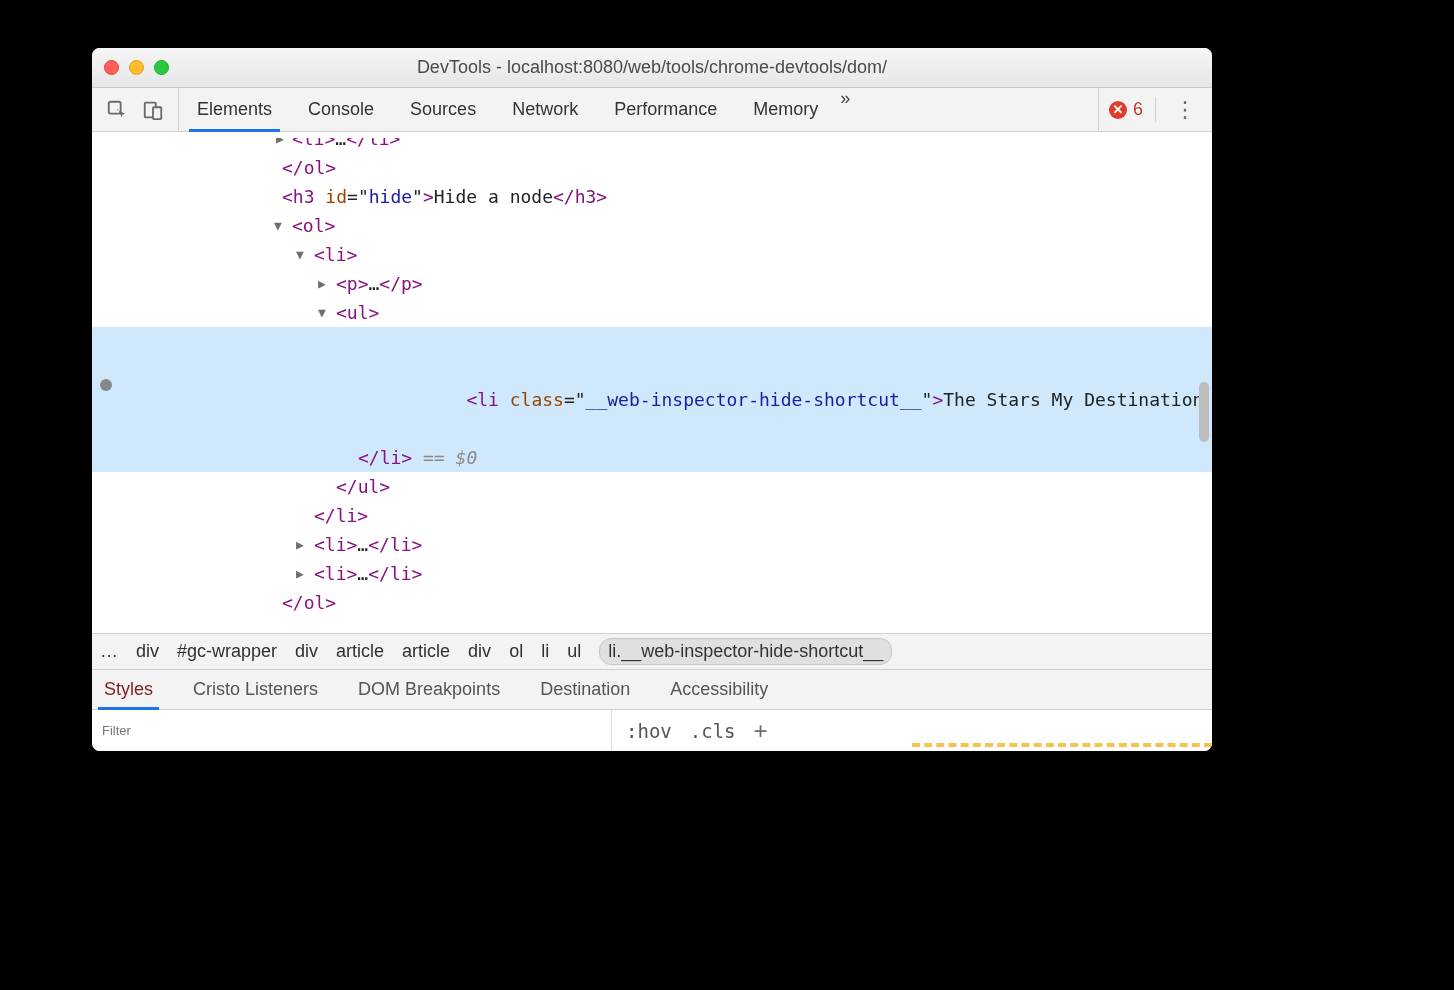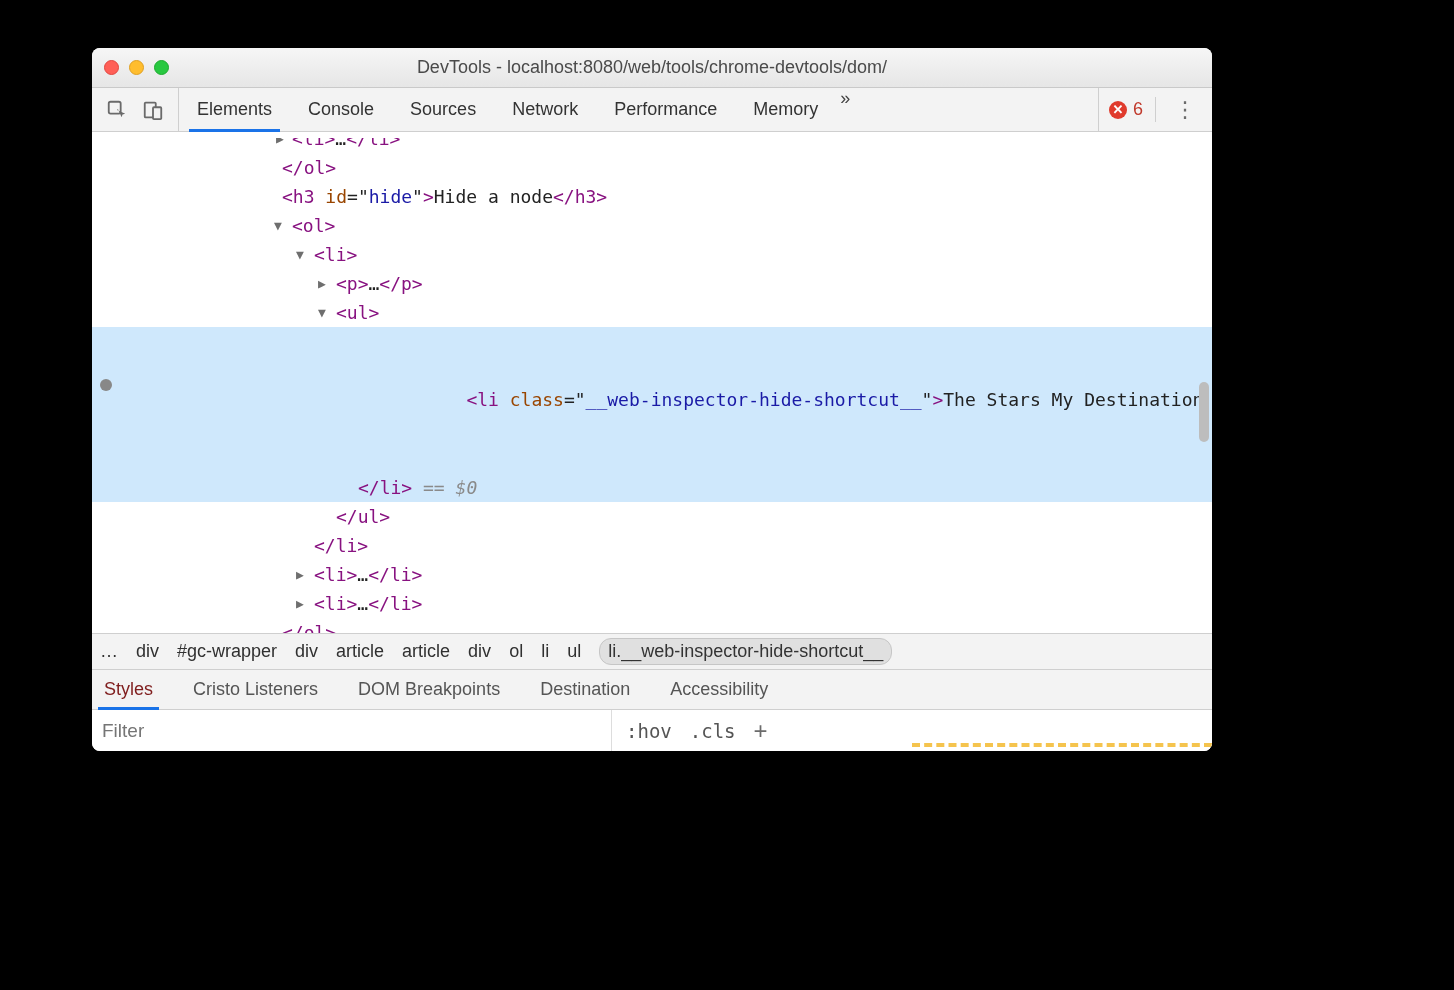--- a/index.html
+++ b/index.html
@@ -67,21 +67,21 @@
   .crumbs { height:36px; border-top:1px solid #cfcfcf; background:#f3f3f3; display:flex; align-items:center; font-size:18px; color:#333; padding:0 8px; gap:18px; white-space:nowrap; overflow:hidden;}
   .crumbs .c { color:#303030;}
   .crumbs .csel { background:#e0e0e0; border:1px solid #c6c6c6; padding:2px 8px; border-radius:12px;}
   .subtabs { height:40px; border-top:1px solid #cfcfcf; background:#f3f3f3; display:flex; align-items:center; font-size:18px; color:#555; padding:0 6px; gap:28px;}
   .subtabs .st { padding:0 6px; height:100%; display:flex; align-items:center;}
   .subtabs .st.active { color:#7f1d1d; position:relative;}
   .subtabs .st.active::after { content:""; position:absolute; left:0; right:0; bottom:-1px; height:3px; background:#1a73e8;}
 
   .stylesbar { height:42px; border-top:1px solid #cfcfcf; background:#fff; display:flex; align-items:stretch;}
   .filter { flex:0 0 520px; border-right:1px solid #ddd; display:flex; align-items:center;}
-  .filter input { width:100%; border:none; outline:none; font-size:19px; padding:0 10px; color:#222; background:transparent;}
+  .filter input { width:100%; border:none; outline:none; font-size:13px; padding:0 10px; color:#222; background:transparent;}
   .styleopts { display:flex; align-items:center; padding:0 14px; gap:18px; color:#555; font-size:19px; font-family:-apple-system,sans-serif;}
   .styleopts .mono { font-family:Menlo, monospace;}
   .plus { font-size:24px; color:#6b6b6b;}
   .dashed { margin-left:auto; margin-right:0; height:12px; border-top:4px dashed #f5c44e; width:300px; align-self:flex-end; transform:translateY(4px);}
 </style>
 </head>
 <body>
 
 <div class="window">
 
@@ -145,21 +145,21 @@
       <div class="line" style="padding-left:244px;"><span class="tri" style="left:226px;">▶</span><span class="tag-br">&lt;p&gt;</span><span class="txt">…</span><span class="tag-br">&lt;/p&gt;</span></div>
 
       <div class="line" style="padding-left:244px;"><span class="tri" style="left:226px;">▼</span><span class="tag-br">&lt;ul&gt;</span></div>
 
 
       <div class="selblock">
         <div class="line" style="padding-left:266px;">
           <span class="gutter-dot"></span>
           <span class="tag-br">&lt;li </span><span class="attr">class</span><span class="txt">="</span><span class="str">__web-inspector-hide-shortcut__</span><span class="txt">"</span><span class="tag-br">&gt;</span><span class="txt">The Stars My Destination</span>
         </div>
-        <div class="line" style="padding-left:266px;margin-top:30px;"><span class="tag-br">&lt;/li&gt;</span><span class="gray"> == </span><span class="gray" style="font-style:italic;">$0</span></div>
+        <div class="line" style="padding-left:266px;"><span class="tag-br">&lt;/li&gt;</span><span class="gray"> == </span><span class="gray" style="font-style:italic;">$0</span></div>
       </div>
 
       <div class="line" style="padding-left:244px;"><span class="tag-br">&lt;/ul&gt;</span></div>
 
       <div class="line" style="padding-left:222px;"><span class="tag-br">&lt;/li&gt;</span></div>
 
       <div class="line" style="padding-left:222px;"><span class="tri" style="left:204px;">▶</span><span class="tag-br">&lt;li&gt;</span><span class="txt">…</span><span class="tag-br">&lt;/li&gt;</span></div>
 
       <div class="line" style="padding-left:222px;"><span class="tri" style="left:204px;">▶</span><span class="tag-br">&lt;li&gt;</span><span class="txt">…</span><span class="tag-br">&lt;/li&gt;</span></div>
 

